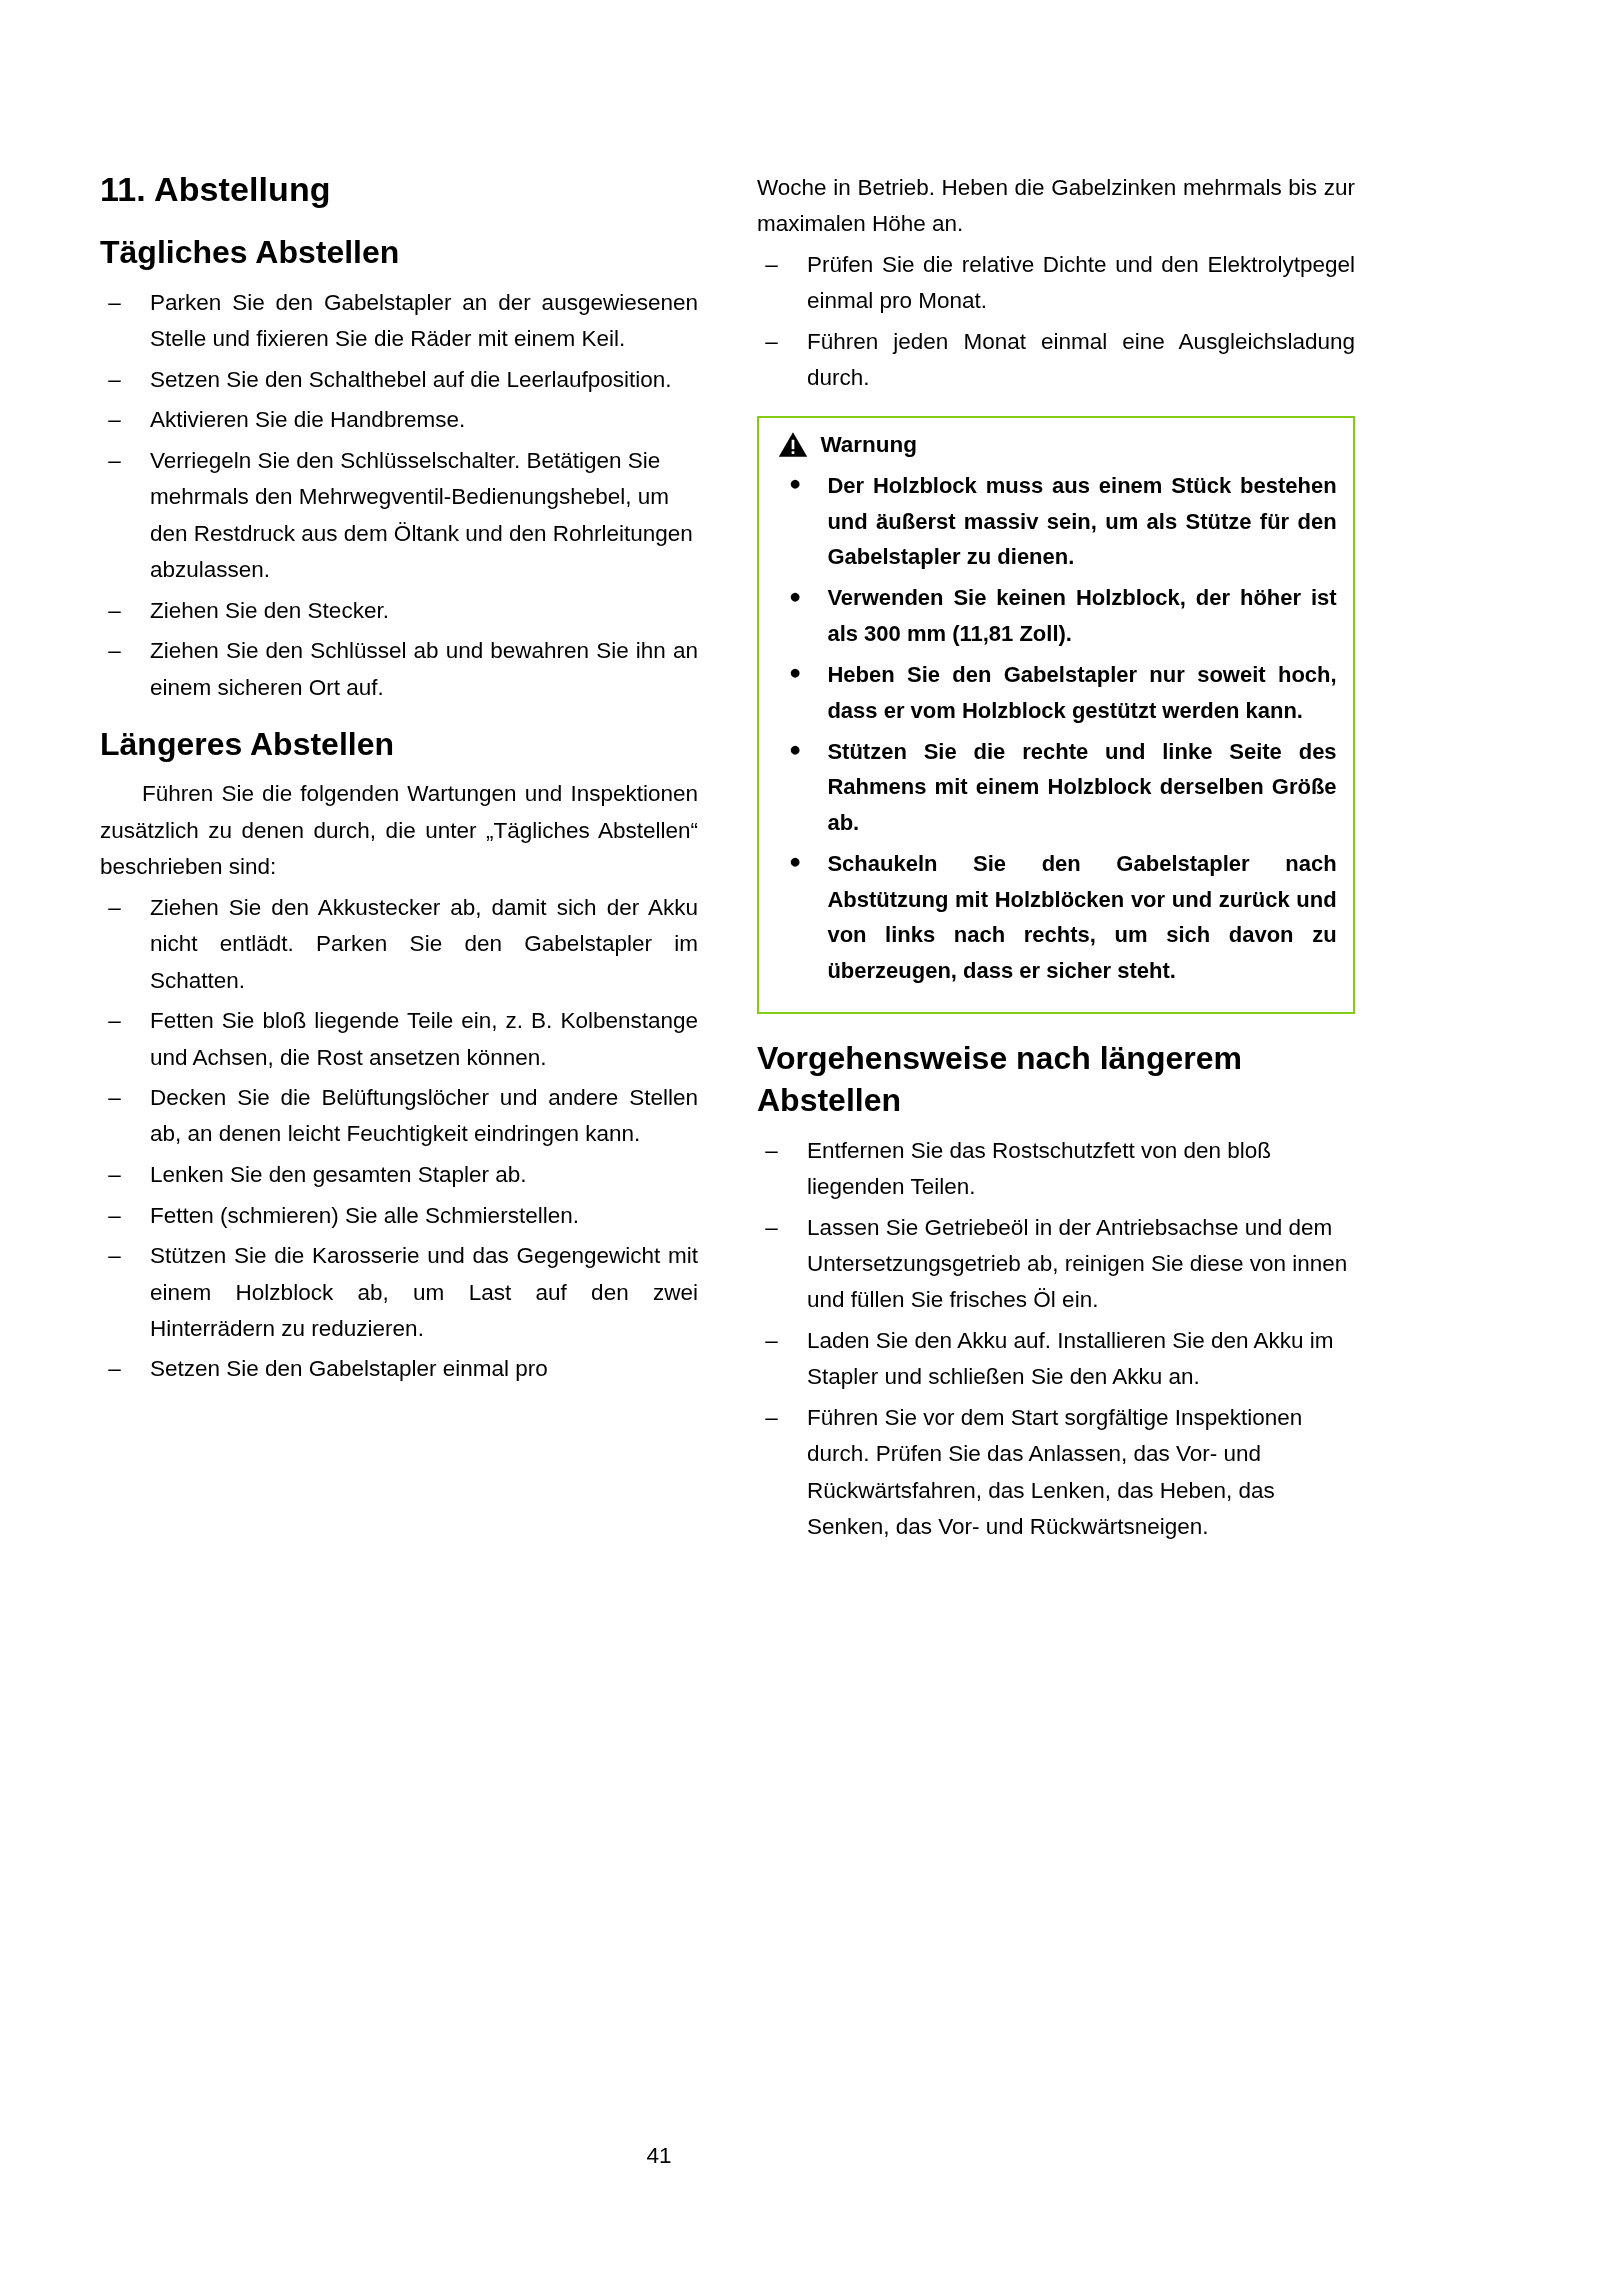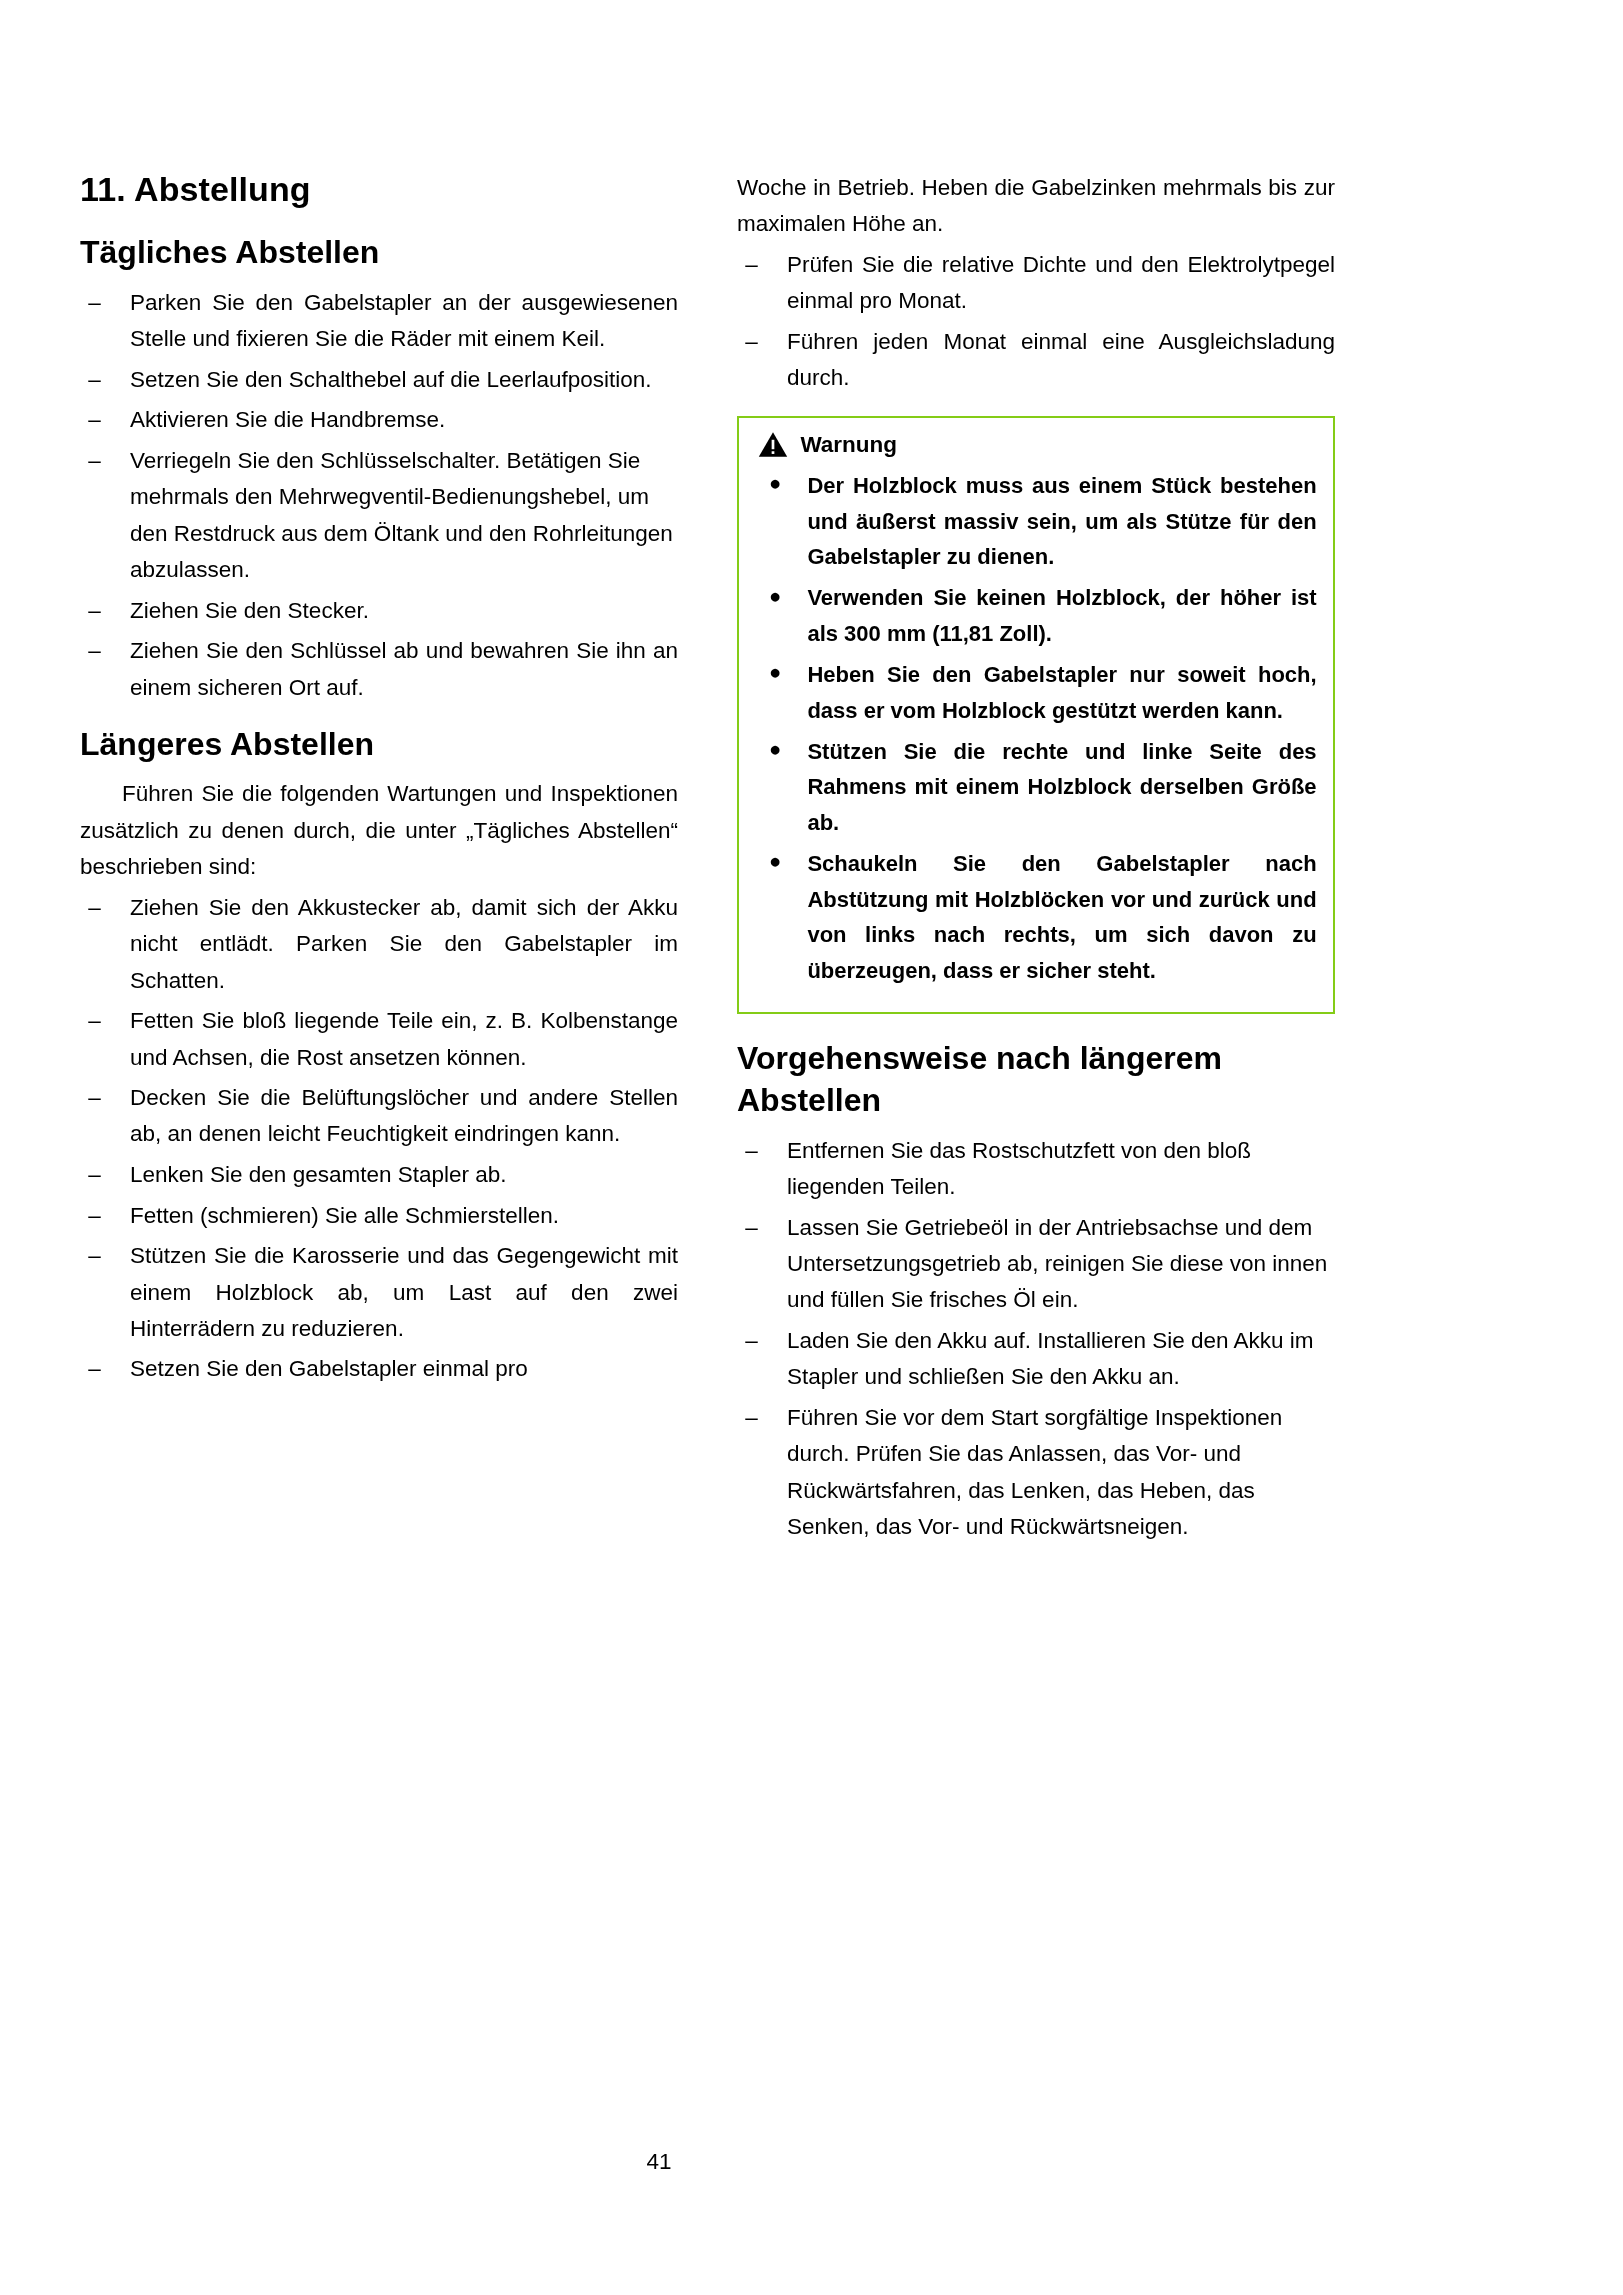--- a/index.html
+++ b/index.html
@@ -13,21 +13,21 @@
     font-family: "Liberation Sans", sans-serif;
     color: #000000;
     position: relative;
   }
   .page {
     position: absolute;
     top: 0; left: 0;
     width: 1318px;
     height: 2295px;
     box-sizing: border-box;
-    padding: 170px 184px 0 80px;
+    padding: 170px 184px 0 100px;
   }
   .columns {
     display: flex;
     flex-direction: row;
     gap: 59px;
     align-items: flex-start;
   }
   .col {
     width: 598px;
     flex: 0 0 598px;
@@ -116,21 +116,21 @@
     position: absolute;
     left: 13.6px;
     top: -0.7px;
     font-size: 20.4px;
     line-height: 1.62;
   }
   .footer-page {
     position: absolute;
     left: 0;
     right: 0;
-    bottom: 120px;
+    bottom: 126px;
     text-align: center;
     font-size: 22.5px;
     line-height: 1.2;
   }
 </style>
 </head>
 <body>
 
 <div class="page">
   <div class="columns">

